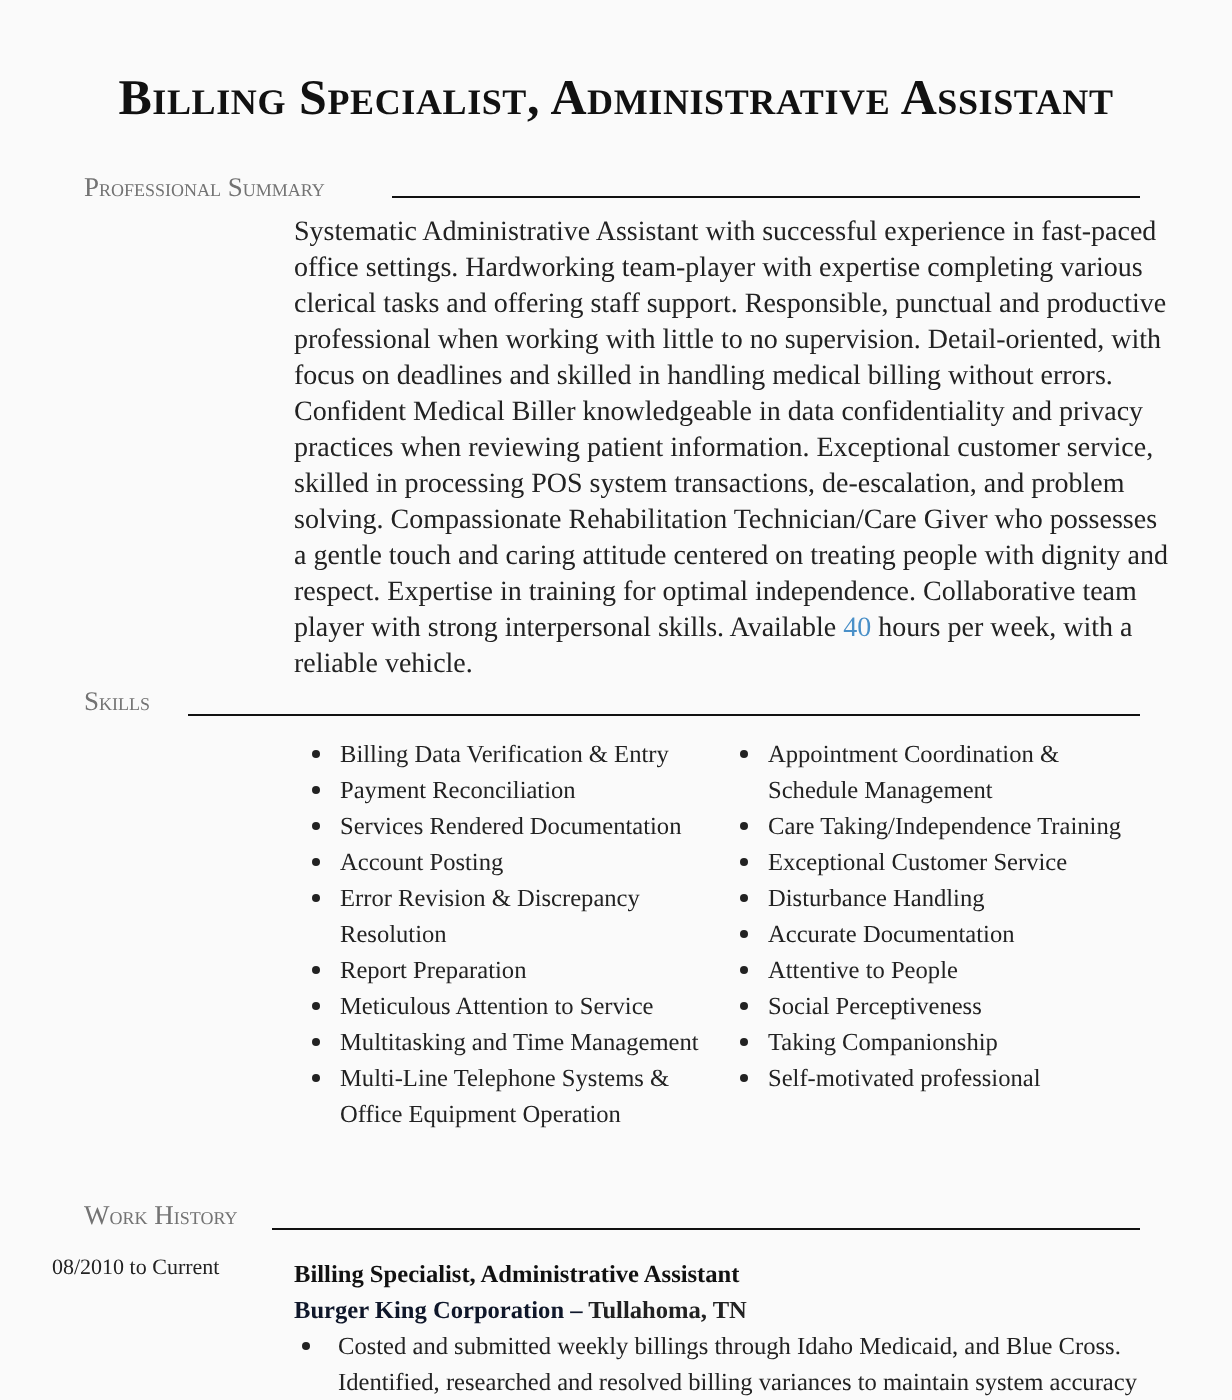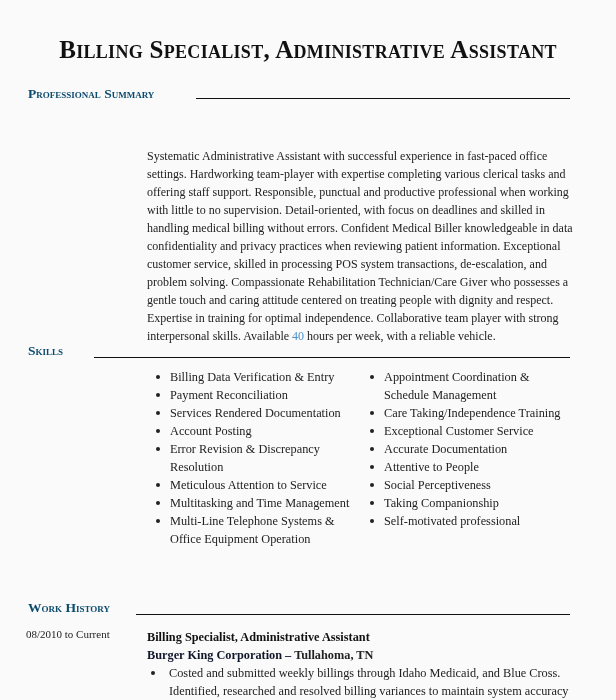--- a/index.html
+++ b/index.html
@@ -25,42 +25,41 @@
       top: 36px;
       text-align: center;
       font-weight: bold;
       font-variant: small-caps;
       font-size: 25px;
       letter-spacing: 0.3px;
       color: #111;
     }
     .section-head {
       position: absolute;
-      left: 28px;
-      font-weight: bold;
+      left: 42px;
+      font-weight: normal;
       font-variant: small-caps;
       font-size: 13.5px;
-      color: #0c4a6e;
+      color: #737373;
       white-space: nowrap;
     }
     .rule {
       position: absolute;
       height: 1px;
       background: #111;
       right: 46px;
     }
     .summary {
       position: absolute;
       left: 147px;
       top: 108px;
       width: 440px;
-      font-size: 12px;
+      font-size: 14px;
       line-height: 18px;
       color: #222;
-      margin-top: 39px;
     }
     .summary .hl { color: #4a90c8; }
     .skills {
       position: absolute;
       top: 368px;
       left: 152px;
       display: flex;
       font-size: 12.3px;
       line-height: 18px;
       color: #222;
@@ -132,28 +131,30 @@
   <div class="section-head" style="top:343px;">Skills</div>
   <div class="rule" style="left:94px; top:357px;"></div>
 
   <div class="skills">
     <ul class="col1">
       <li>Billing Data Verification &amp; Entry</li>
       <li>Payment Reconciliation</li>
       <li>Services Rendered Documentation</li>
       <li>Account Posting</li>
       <li>Error Revision &amp; Discrepancy Resolution</li>
+      <li>Report Preparation</li>
       <li>Meticulous Attention to Service</li>
       <li>Multitasking and Time Management</li>
       <li>Multi-Line Telephone Systems &amp; Office Equipment Operation</li>
     </ul>
     <ul class="col2">
       <li>Appointment Coordination &amp; Schedule Management</li>
       <li>Care Taking/Independence Training</li>
       <li>Exceptional Customer Service</li>
+      <li>Disturbance Handling</li>
       <li>Accurate Documentation</li>
       <li>Attentive to People</li>
       <li>Social Perceptiveness</li>
       <li>Taking Companionship</li>
       <li>Self-motivated professional</li>
     </ul>
   </div>
 
   <div class="section-head" style="top:600px;">Work History</div>
   <div class="rule" style="left:136px; top:614px;"></div>

